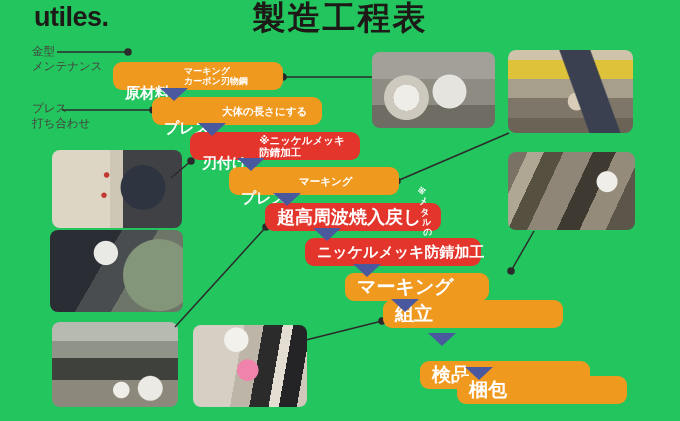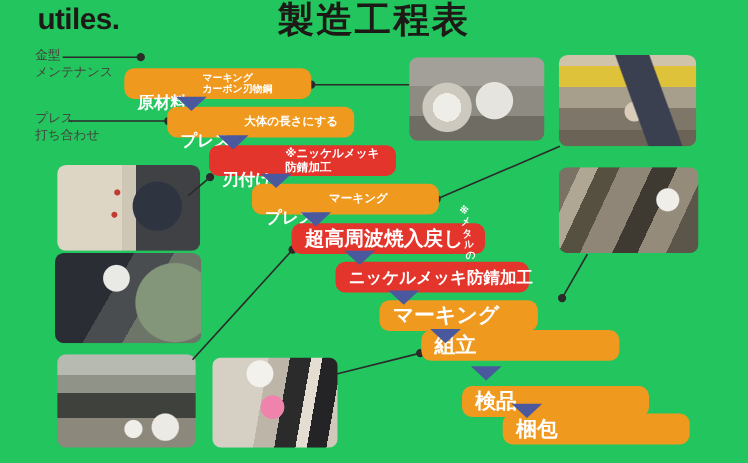--- a/index.html
+++ b/index.html
@@ -32,21 +32,21 @@
   .step-note{color:#ffffff;font-weight:700;white-space:pre-line;line-height:1.15;}
 
   .s1{left:113px;top:62px;width:170px;}
   .s2{left:152px;top:97px;width:170px;}
   .s3{left:190px;top:132px;width:170px;justify-content:flex-end;}
   .s4{left:229px;top:167px;width:170px;}
   .s5{left:265px;top:203px;width:176px;}
   .s6{left:305px;top:238px;width:176px;}
   .s7{left:345px;top:273px;width:144px;}
   .s8{left:383px;top:300px;width:180px;}
-  .s9{left:420px;top:351px;width:170px;}
+  .s9{left:420px;top:361px;width:170px;}
   .s10{left:457px;top:376px;width:170px;}
 
   .fs20{font-size:15px;margin-top:34px;} .fs19{font-size:19px;} .fs18{font-size:18px;} .fs15{font-size:15px;}
   .note9{font-size:9px;margin-left:14px;}
   .note10{font-size:10.5px;margin-left:12px;}
   .note-tilt{font-size:9px;margin-left:auto;transform:rotate(-8deg);text-align:center;}
 
   .arrow{
     position:absolute;width:0;height:0;z-index:4;
     border-left:14px solid transparent;border-right:14px solid transparent;

